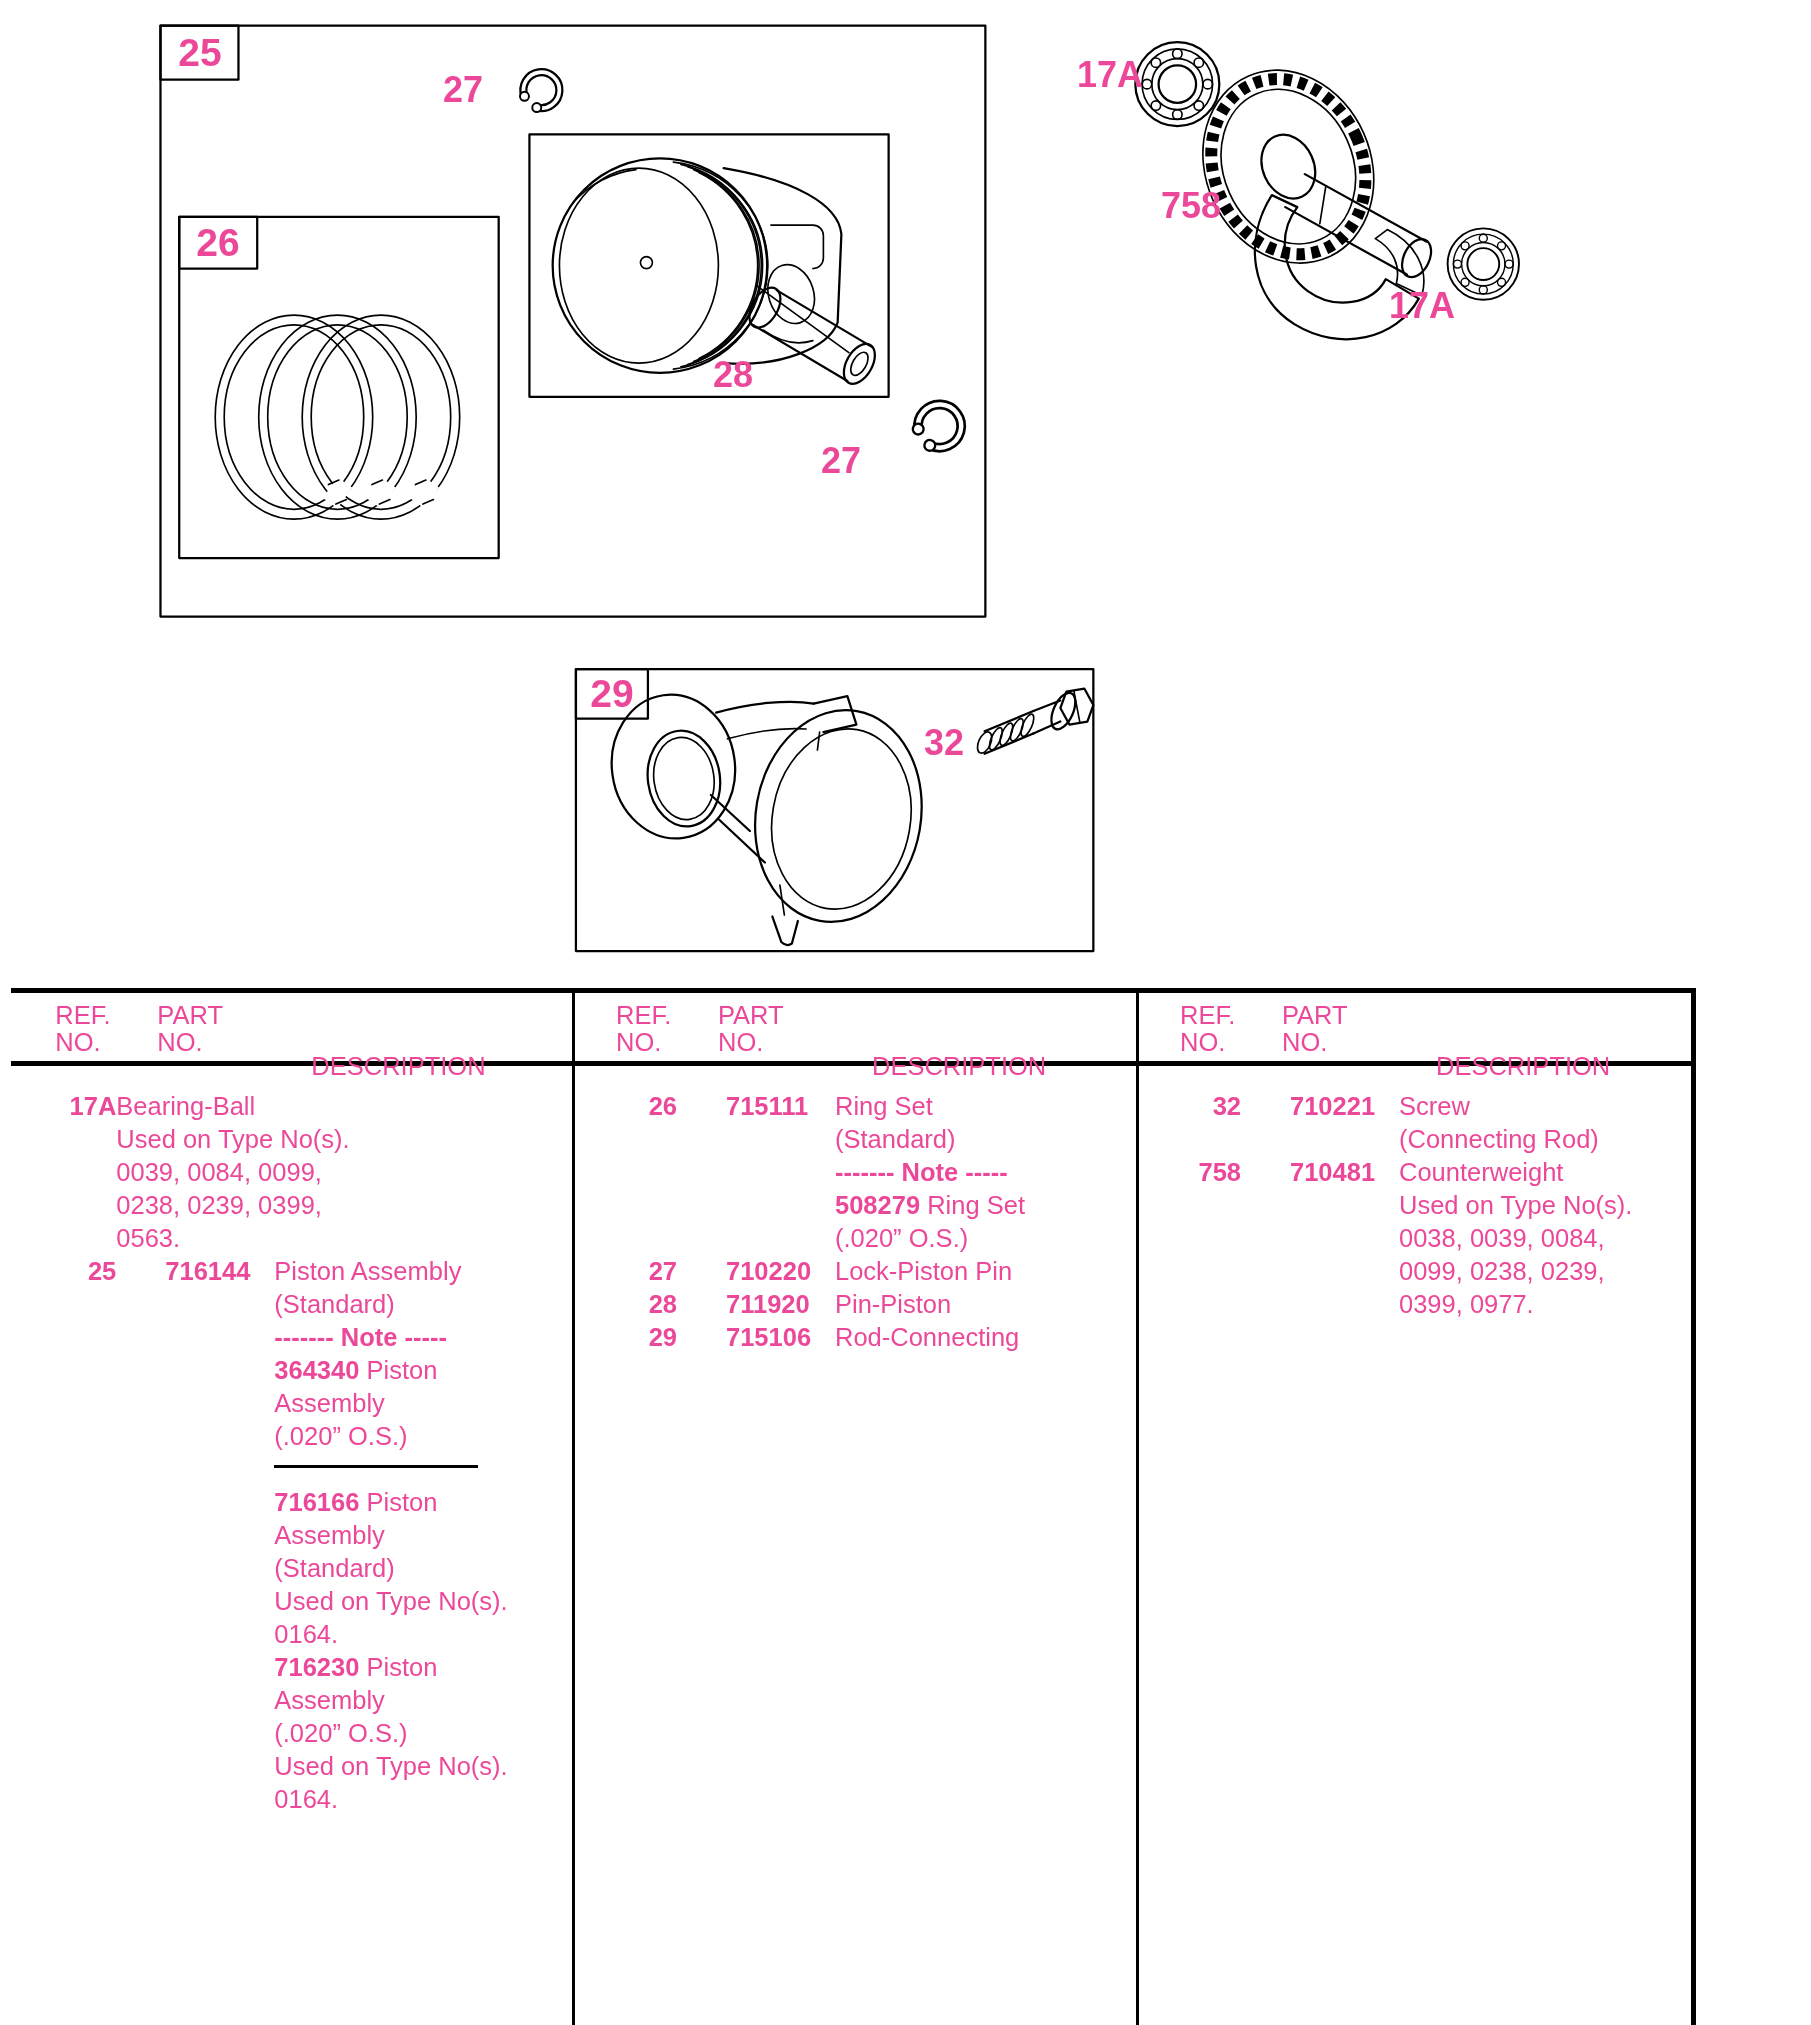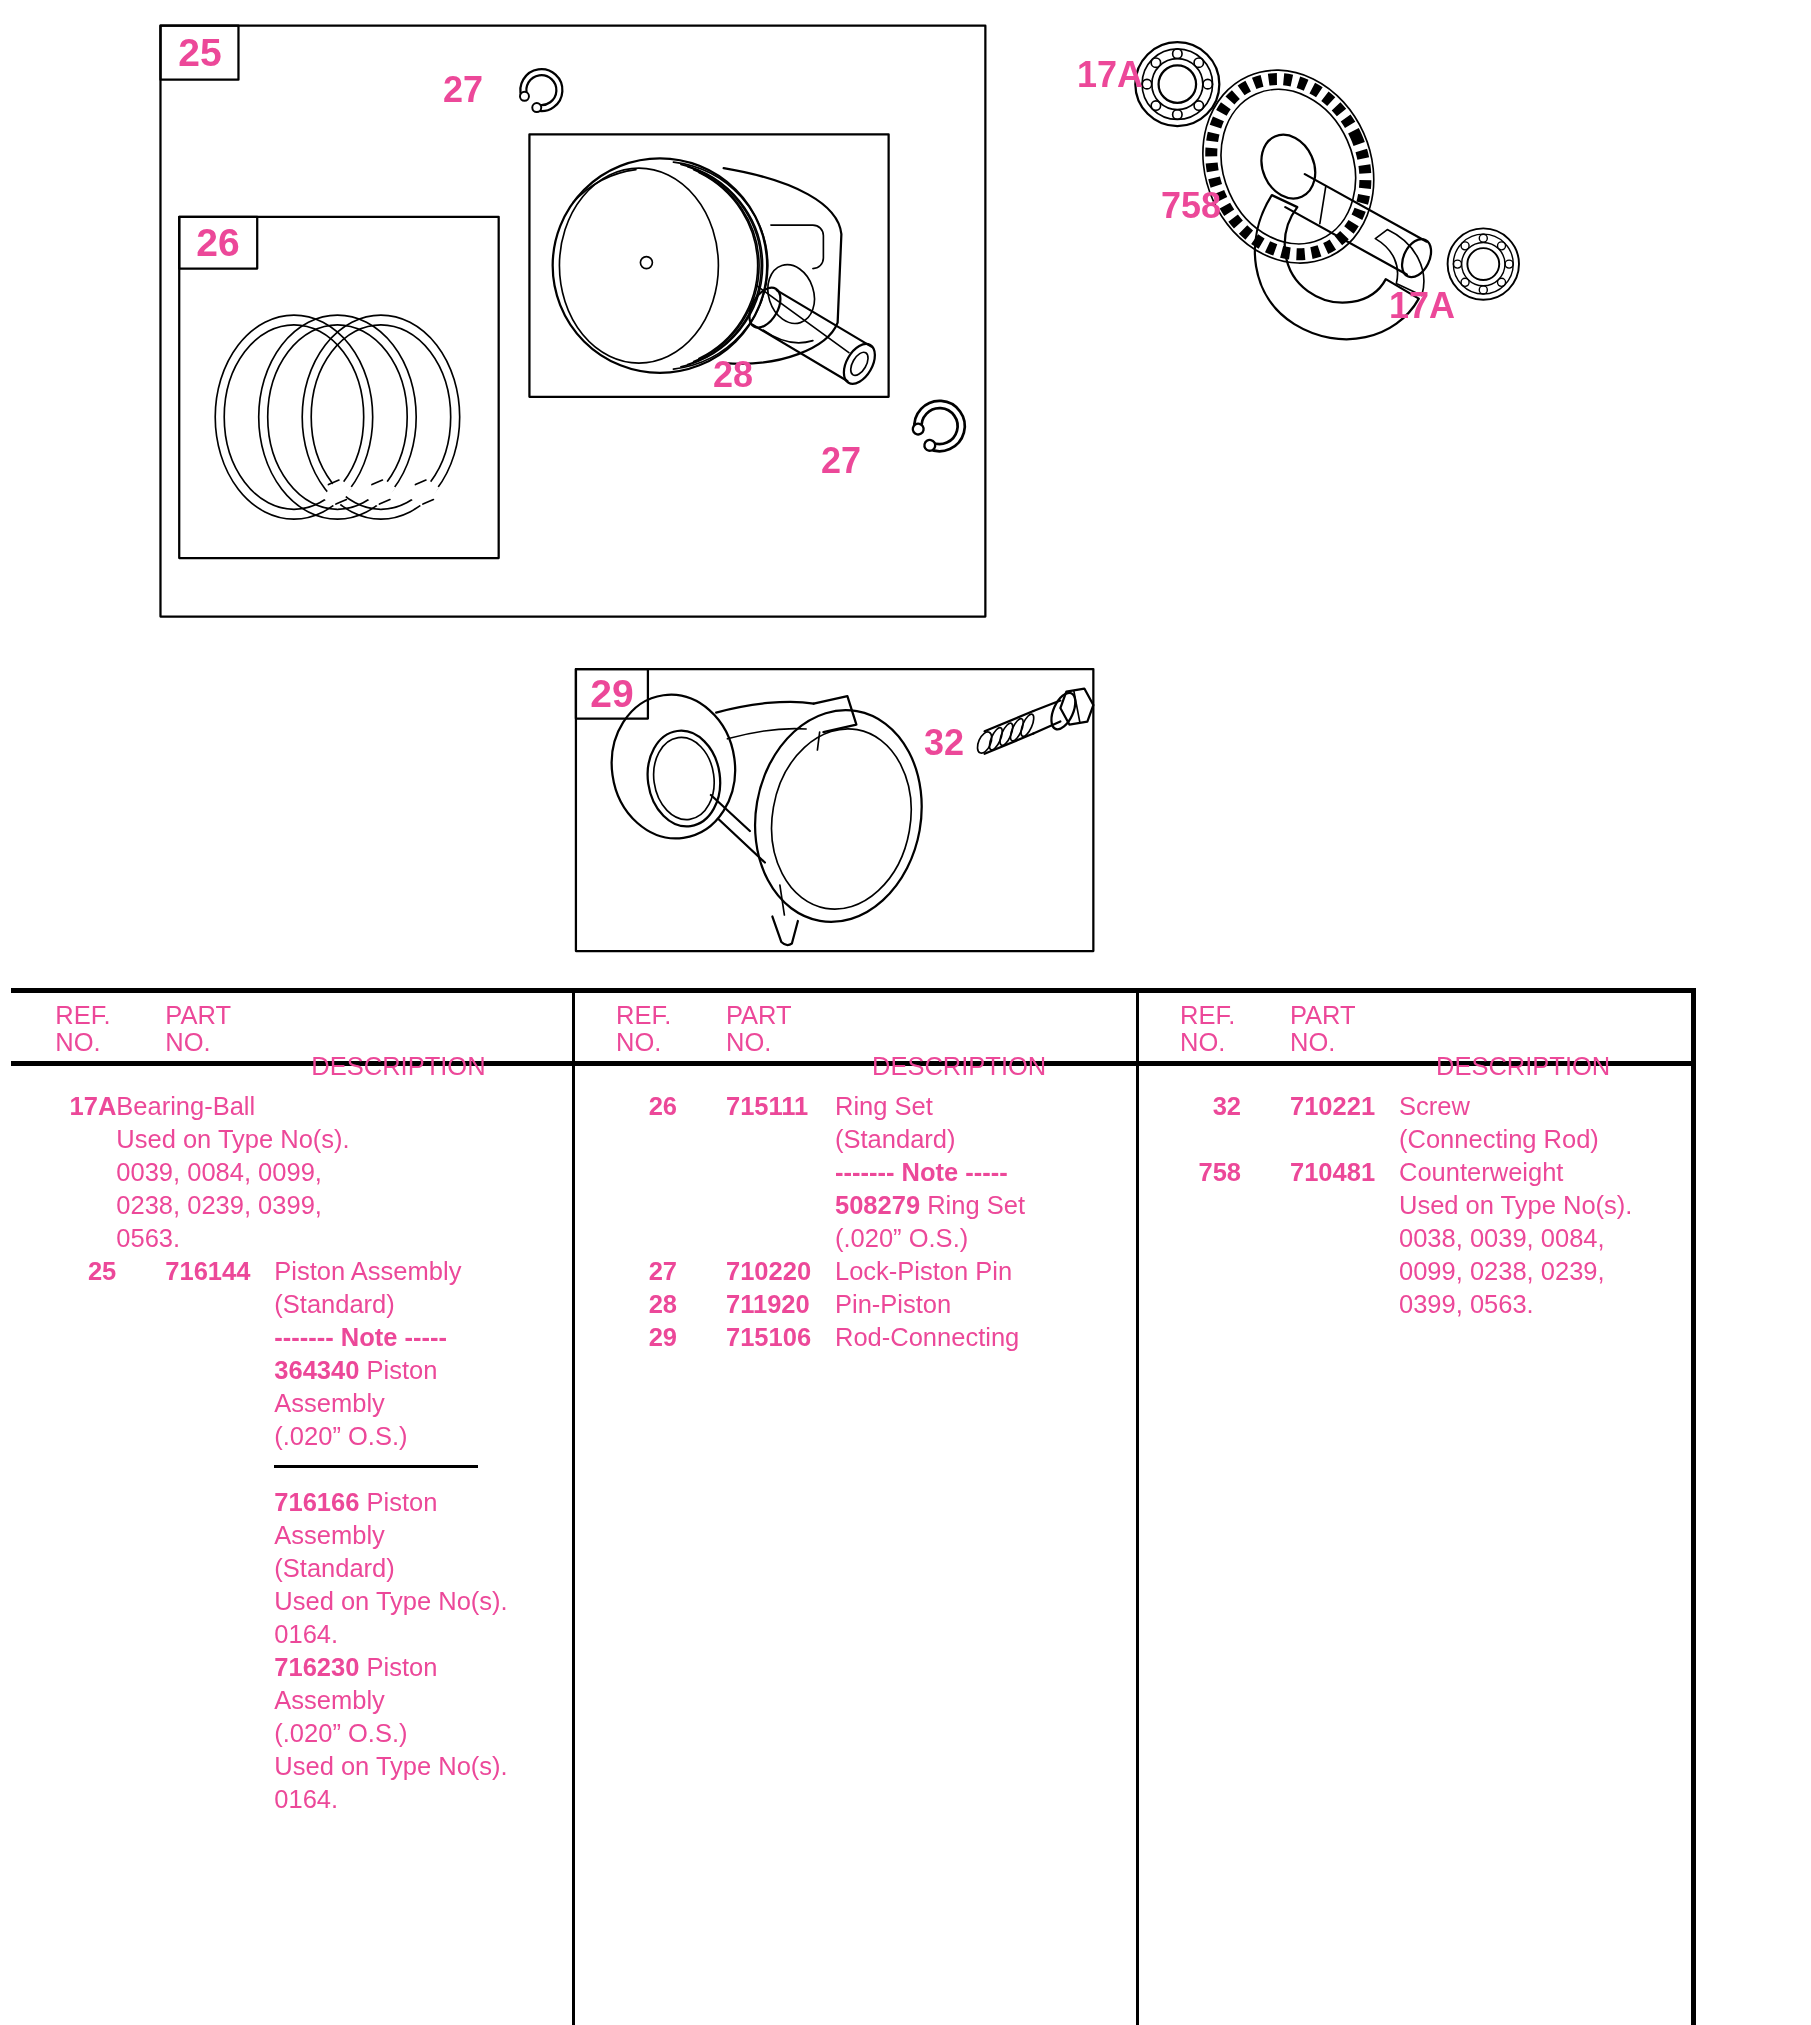--- a/index.html
+++ b/index.html
@@ -19,21 +19,21 @@
   .boxlab{position:absolute;display:flex;align-items:center;justify-content:center;
           font-weight:bold;font-size:39px;}
 
   
   .hrule{position:absolute;background:#000;height:5.3px;}
   .vrule{position:absolute;background:#000;width:3px;}
   .vrule.heavy{width:5.3px;}
   .t-col{position:absolute;top:993px;height:801px;}
   .t-head{position:relative;height:74px;font-size:25.5px;line-height:27px;}
   .h-ref{position:absolute;left:44px;top:9px;}
-  .h-part{position:absolute;left:154px;top:9px;}
+  .h-part{position:absolute;left:146px;top:9px;}
   .h-desc{position:absolute;left:300px;top:36px;margin-top:24px;}
   .t-body{padding-top:22.5px;font-size:25.5px;}
   .entry{display:grid;grid-template-columns:105px 158px auto;}
   .e-ref{text-align:right;font-weight:bold;line-height:33px;white-space:nowrap;}
   .e-part{padding-left:49px;font-weight:bold;line-height:33px;white-space:nowrap;}
   .e-desc{}
   .line{height:33px;line-height:33px;white-space:nowrap;}
   .line b{font-weight:bold;}
   .rule-divider{width:204px;border-top:3px solid #000;margin:12px 0 18px 0;height:0;}
 </style>
@@ -317,21 +317,21 @@
             </div>
           </div>
           <div class="entry">
             <div class="e-ref">758</div>
             <div class="e-part">710481</div>
             <div class="e-desc">
               <div class="line"><span>Counterweight</span></div>
               <div class="line"><span>Used on Type No(s).</span></div>
               <div class="line"><span>0038, 0039, 0084,</span></div>
               <div class="line"><span>0099, 0238, 0239,</span></div>
-              <div class="line"><span>0399, 0563.</span></div>
+              <div class="line"><span>0399, 0977.</span></div>
             </div>
           </div>
         </div>
     </div>
   </div>
 
 </div>
 
 
 </body></html>

